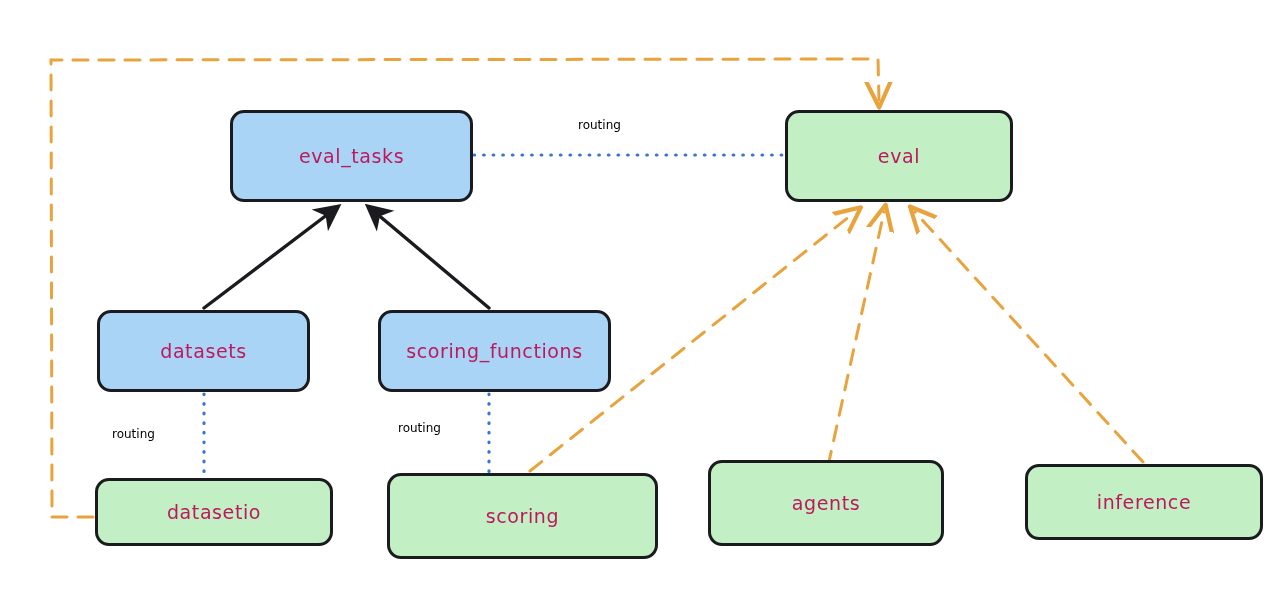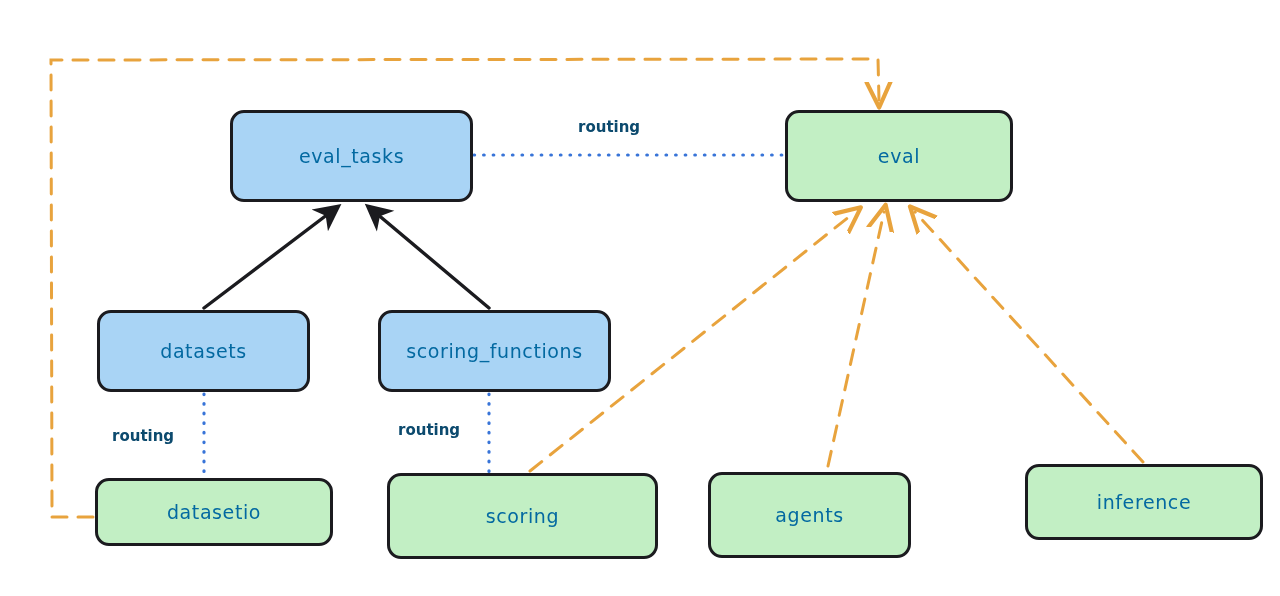--- a/index.html
+++ b/index.html
@@ -31,39 +31,38 @@
     border-radius: 14px;
     display: flex;
     align-items: center;
     justify-content: center;
     z-index: 3;
   }
   .node .node-label {
     font-family: "DejaVu Sans", sans-serif;
     font-size: 19px;
     letter-spacing: 0.6px;
-    color: #0369a1;
+    color: #be185d;
     white-space: nowrap;
     user-select: none;
   }
   .node.blue {
     background: #a9d4f5;
   }
   .node.green {
     background: #c2efc4;
   }
   .edge-label {
     position: absolute;
     font-family: "DejaVu Sans", sans-serif;
-    font-size: 15px;
-    color: #0c4a6e;
+    font-size: 12px;
+    color: #000000;
     white-space: nowrap;
     z-index: 4;
     user-select: none;
-    font-weight: bold;
   }
 </style>
 </head>
 <body>
 
 <div id="canvas">
 
   <svg id="edges" viewBox="0 0 1280 596" xmlns="http://www.w3.org/2000/svg">
     <defs>
       <marker id="arrow-black" markerWidth="9" markerHeight="9" refX="6" refY="4.5" orient="auto" markerUnits="strokeWidth">
@@ -110,21 +109,21 @@
   </div>
 
   <div class="node green" style="left:95px; top:478px; width:238px; height:68px;">
     <span class="node-label">datasetio</span>
   </div>
 
   <div class="node green" style="left:387px; top:473px; width:271px; height:86px;">
     <span class="node-label">scoring</span>
   </div>
 
-  <div class="node green" style="left:708px; top:472px; width:203px; height:86px;">
+  <div class="node green" style="left:708px; top:460px; width:236px; height:86px;">
     <span class="node-label">agents</span>
   </div>
 
   <div class="node green" style="left:1025px; top:464px; width:238px; height:76px;">
     <span class="node-label">inference</span>
   </div>
 
   <div class="edge-label" style="left:578px; top:118px;">routing</div>
 
   <div class="edge-label" style="left:112px; top:427px;">routing</div>

